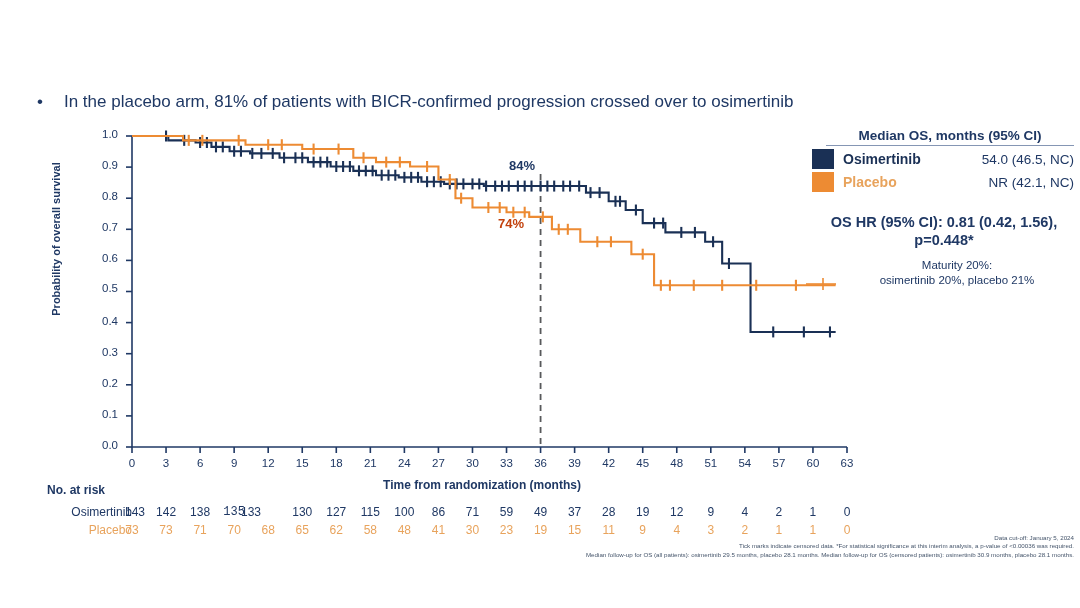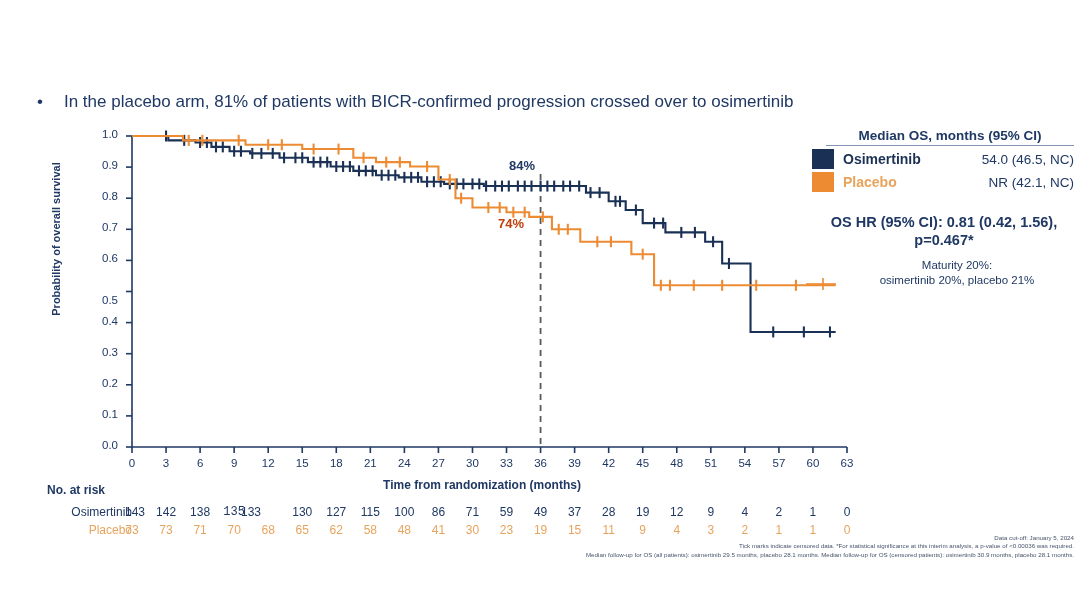--- a/index.html
+++ b/index.html
@@ -235,21 +235,21 @@
         <line x1="795.9285714285714" y1="279.78" x2="795.9285714285714" y2="290.78" stroke="#ed8b33" stroke-width="2.1"></line>
       </svg>
     <div class="axis-title-y">Probability of overall survival</div>
     <div class="axis-title-x">Time from randomization  (months)</div>
     <div id="ytick-labels">
         <div class="ytick-lbl" style="left: 84px; top: 439px;">0.0</div>
         <div class="ytick-lbl" style="left: 84px; top: 407.9px;">0.1</div>
         <div class="ytick-lbl" style="left: 84px; top: 376.8px;">0.2</div>
         <div class="ytick-lbl" style="left: 84px; top: 345.7px;">0.3</div>
         <div class="ytick-lbl" style="left: 84px; top: 314.6px;">0.4</div>
-        <div class="ytick-lbl" style="left: 84px; top: 294px;">0.5</div>
+        <div class="ytick-lbl" style="left: 84px; top: 282px;">0.5</div>
         <div class="ytick-lbl" style="left: 84px; top: 252.4px;">0.6</div>
         <div class="ytick-lbl" style="left: 84px; top: 221.3px;">0.7</div>
         <div class="ytick-lbl" style="left: 84px; top: 190.2px;">0.8</div>
         <div class="ytick-lbl" style="left: 84px; top: 159.1px;">0.9</div>
         <div class="ytick-lbl" style="left: 84px; top: 128px;">1.0</div>
       </div>
     <div id="xtick-labels">
         <div class="xtick-lbl" style="left: 119px; top: 457px;">0</div>
         <div class="xtick-lbl" style="left: 153.048px; top: 457px;">3</div>
         <div class="xtick-lbl" style="left: 187.095px; top: 457px;">6</div>
@@ -289,21 +289,21 @@
 
     <div class="legend-row">
       <span class="legend-swatch" style="background:#ed8b33;"></span>
       <span class="legend-name orange">Placebo</span>
       <span class="legend-val">NR (42.1, NC)</span>
     </div>
   </div>
 
   <div class="hr-line">
     <div>OS HR (95% CI): 0.81 (0.42, 1.56),</div>
-    <div>p=0.467*</div>
+    <div>p=0.448*</div>
   </div>
 
   <svg class="maturity-tick" width="30" height="12" viewBox="0 0 30 12">
     <line x1="0" y1="6" x2="30" y2="6" stroke="#ed8b33" stroke-width="1.6"></line>
     <line x1="17" y1="0" x2="17" y2="12" stroke="#ed8b33" stroke-width="1.6"></line>
   </svg>
 
   <div class="maturity">
     <div>Maturity 20%:</div>
     <div>osimertinib 20%, placebo 21%</div>

